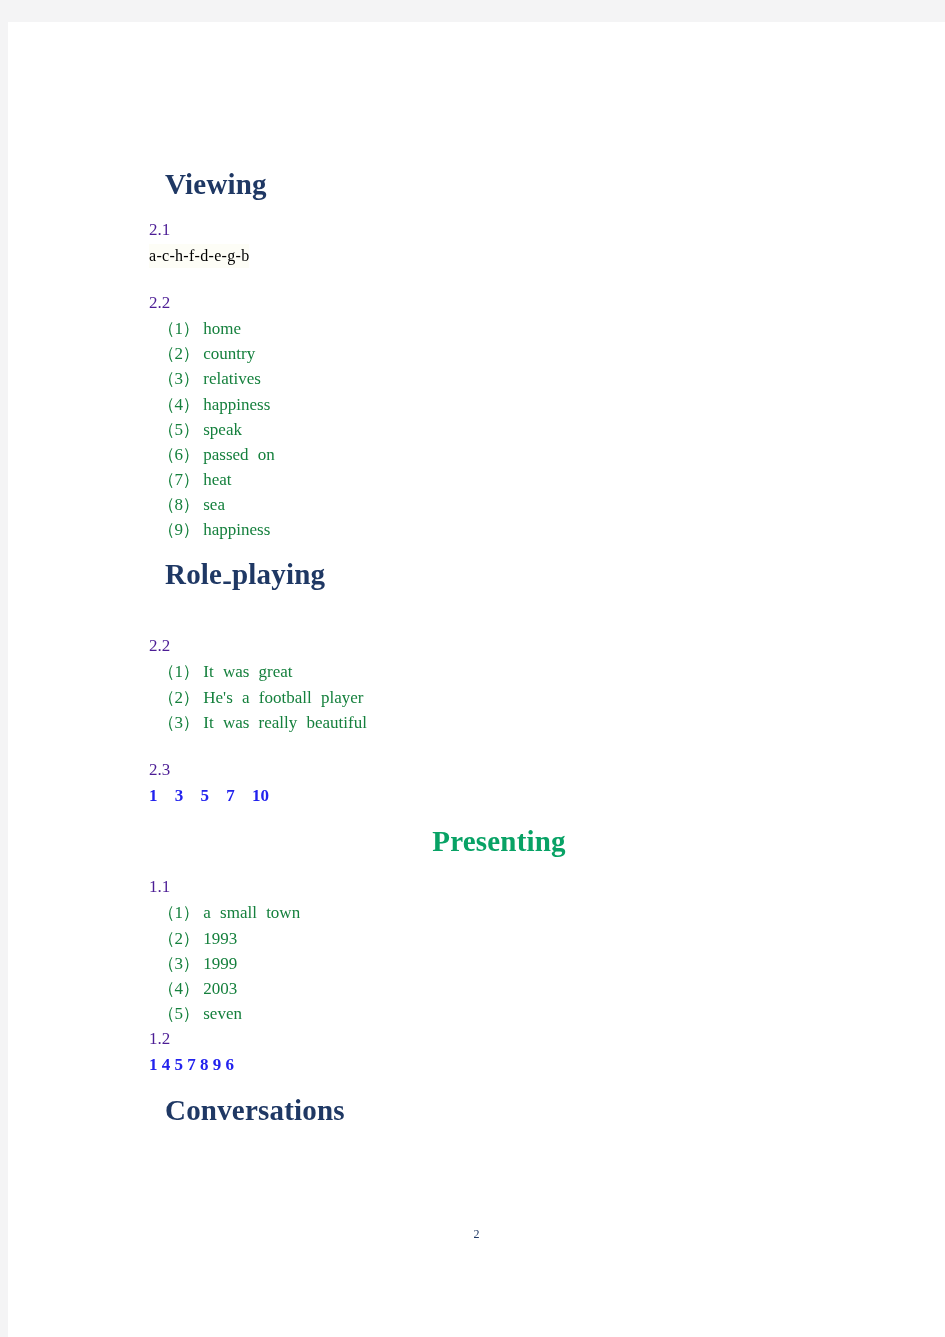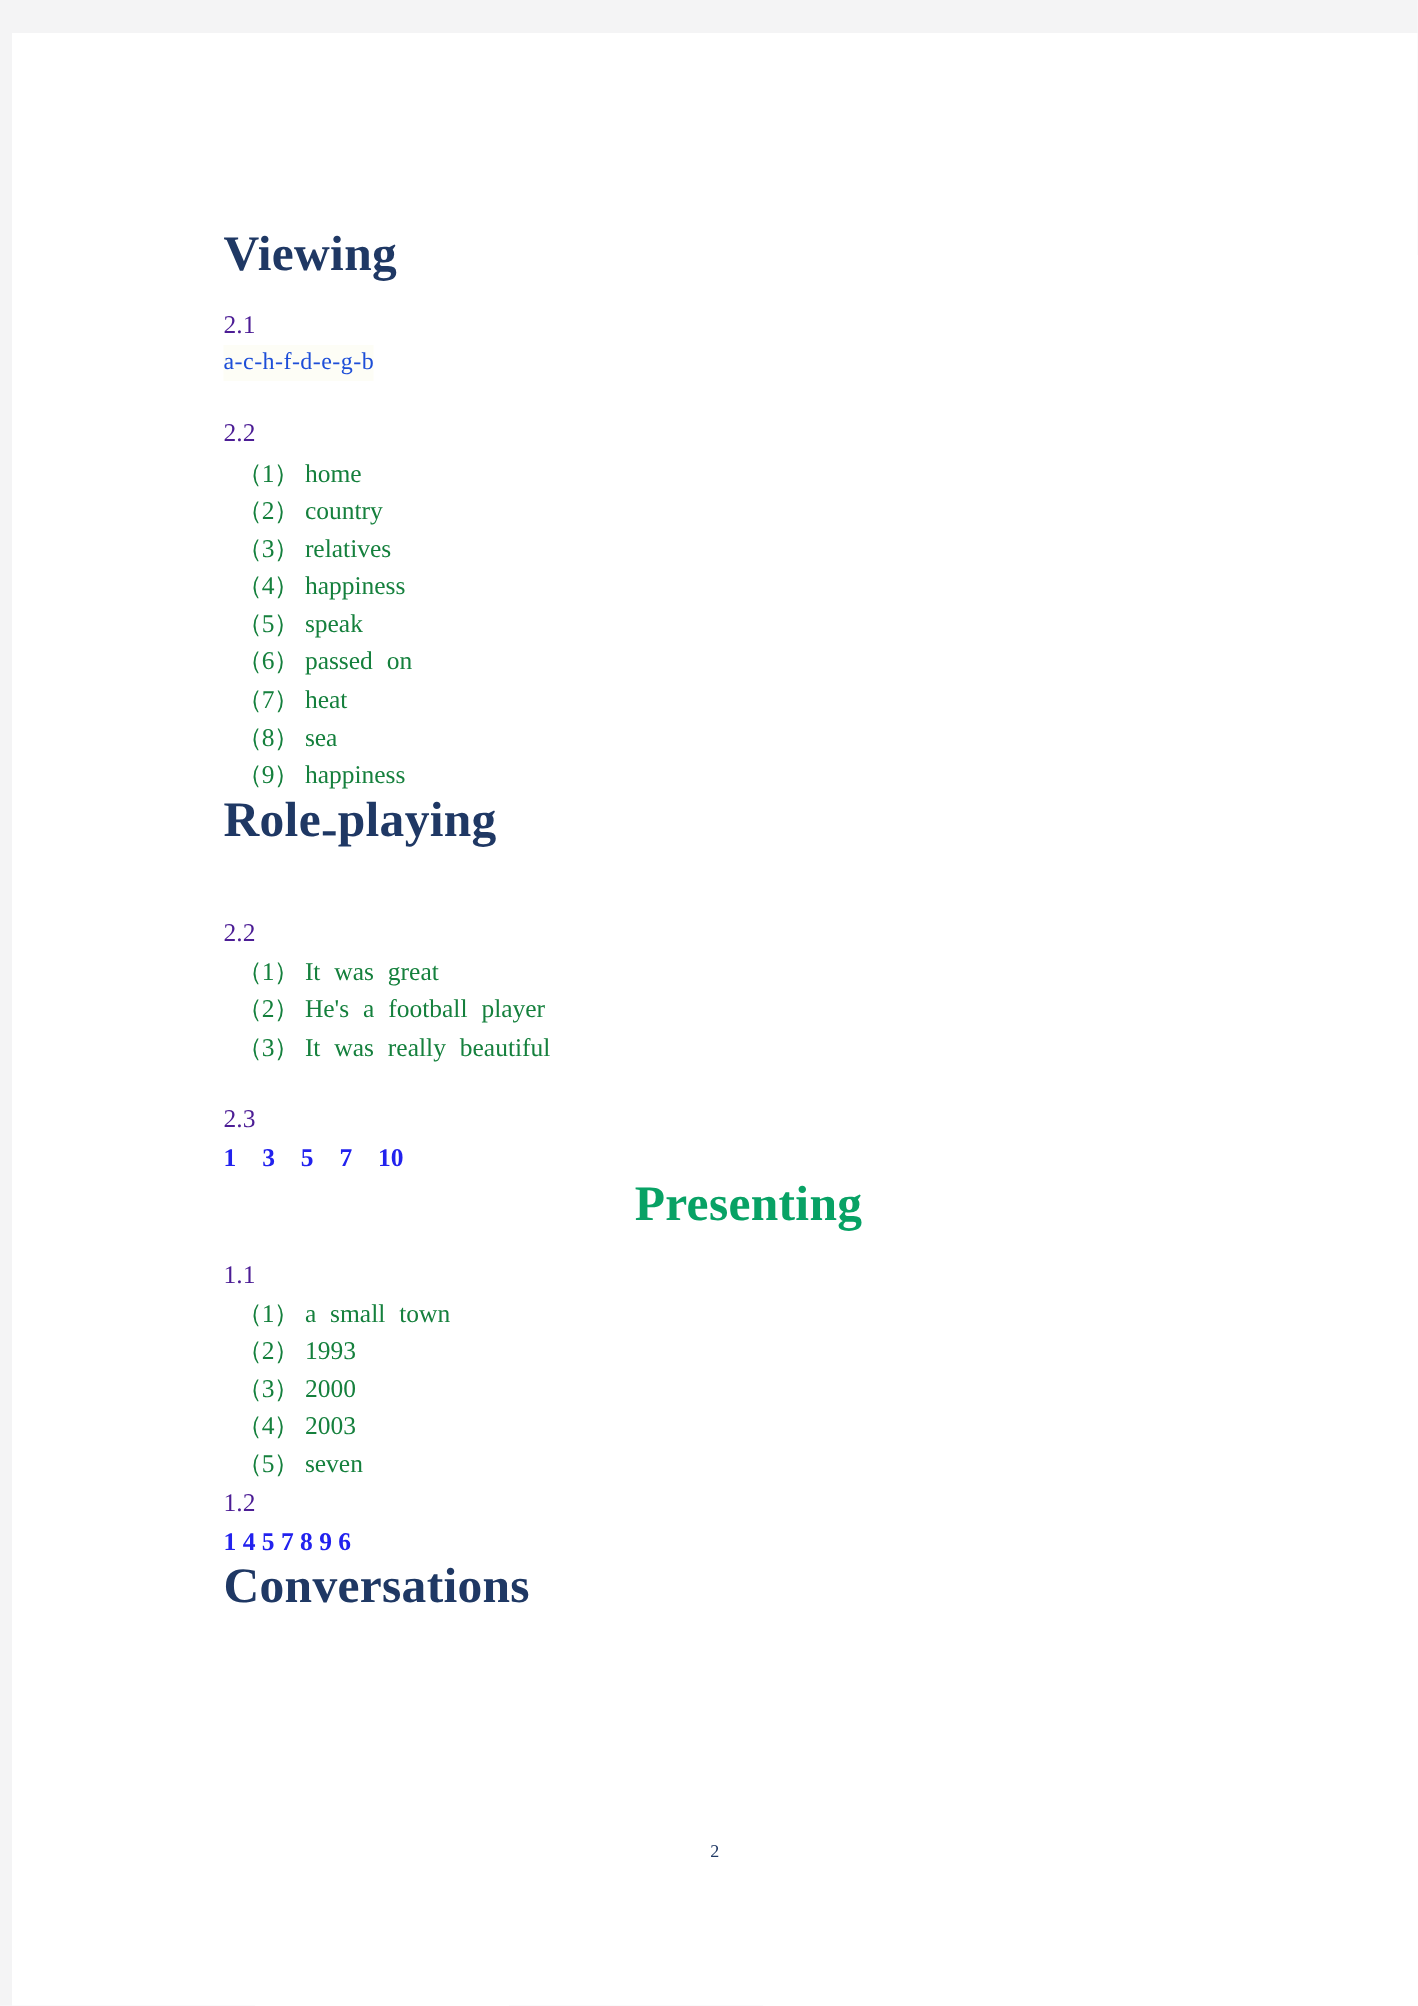--- a/index.html
+++ b/index.html
@@ -30,23 +30,23 @@
     position: absolute;
     left: 141px;
     top: 130px;
     width: 700px;
   }
 
   
   h1.section-heading {
     font-family: "Liberation Serif", "DejaVu Serif", serif;
     font-weight: bold;
-    font-size: 33px;
+    font-size: 29px;
     line-height: 1.15;
-    margin: 0;
+    margin: 16px;
     padding: 0;
     color: #1f3864;
     letter-spacing: 0.2px;
   }
   h1.section-heading.green {
     color: #08a265;
   }
 
   .heading-viewing      { margin-top: 28px; }
   .heading-roleplaying  { margin-top: 72px; }
@@ -65,21 +65,21 @@
     font-size: 17px;
     color: #4c1d95;
     margin: 0;
     padding: 0;
     line-height: 1.55;
   }
   .gap-label { margin-top: 22px; }
   .gap-label-sm { margin-top: 14px; }
 
   .answer-green {
-    color: #1d4ed8;
+    color: #000000;
     background: #fdfdf6;
     display: inline-block;
     line-height: 1.5;
     letter-spacing: 0.3px;
   }
   .wrap-green { margin: 0; padding: 0; line-height: 1.5; }
 
   .answer-blue {
     color: #2222ee;
     font-size: 17px;
@@ -211,21 +211,21 @@
       <li>
         <span class="marker">（1）</span>
         <span class="ans-text wide">a small town</span>
       </li>
       <li>
         <span class="marker">（2）</span>
         <span class="ans-text">1993</span>
       </li>
       <li>
         <span class="marker">（3）</span>
-        <span class="ans-text">2000</span>
+        <span class="ans-text">1999</span>
       </li>
       <li>
         <span class="marker">（4）</span>
         <span class="ans-text">2003</span>
       </li>
       <li>
         <span class="marker">（5）</span>
         <span class="ans-text">seven</span>
       </li>
     </ul>

